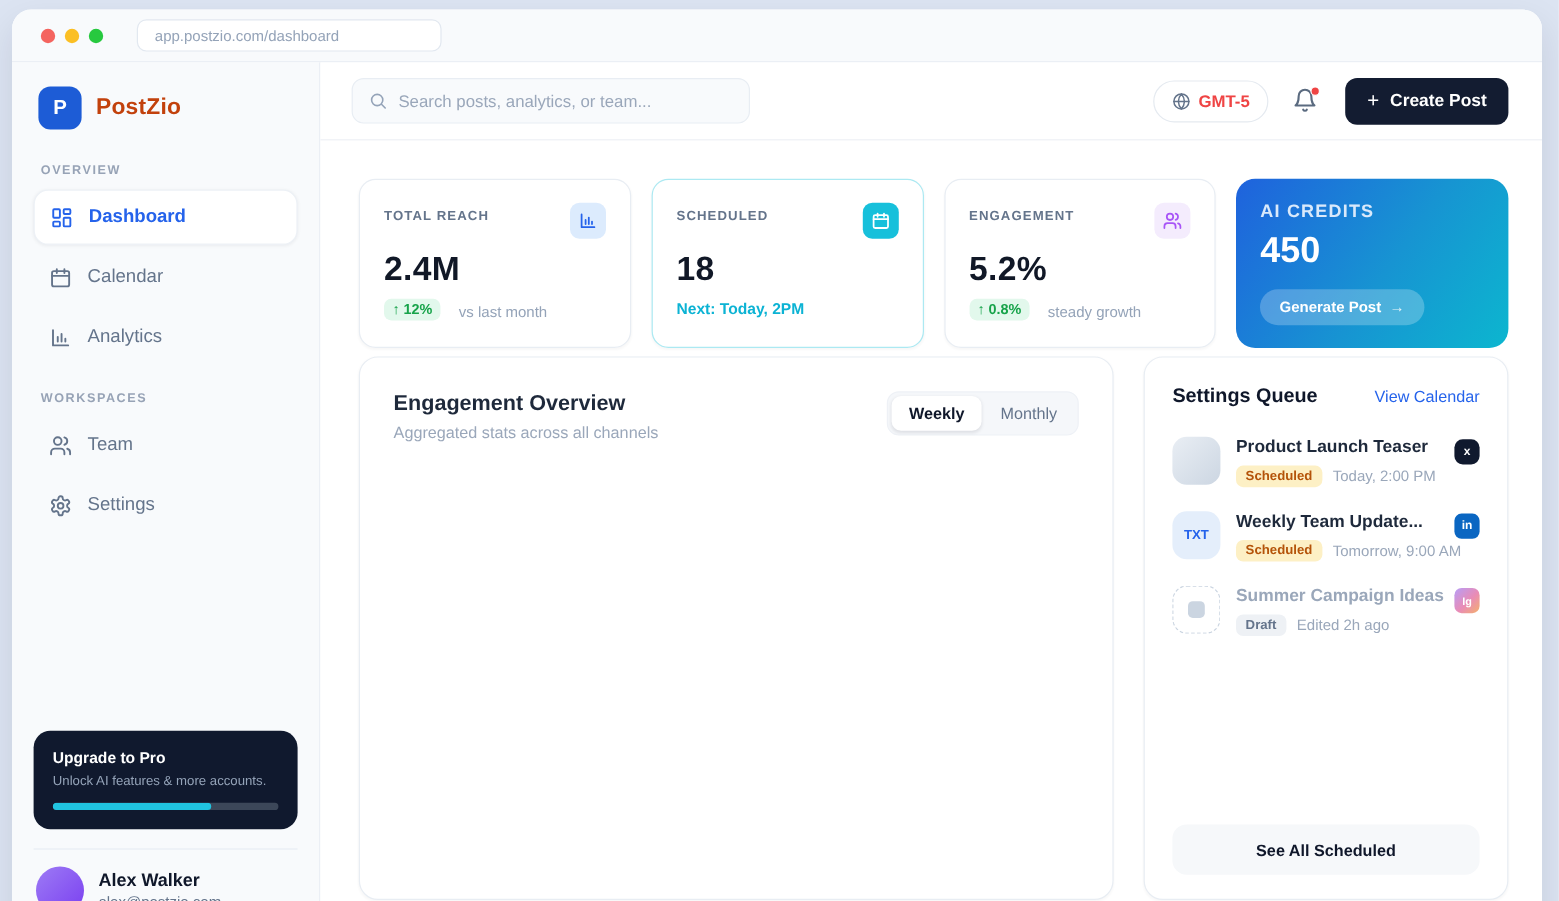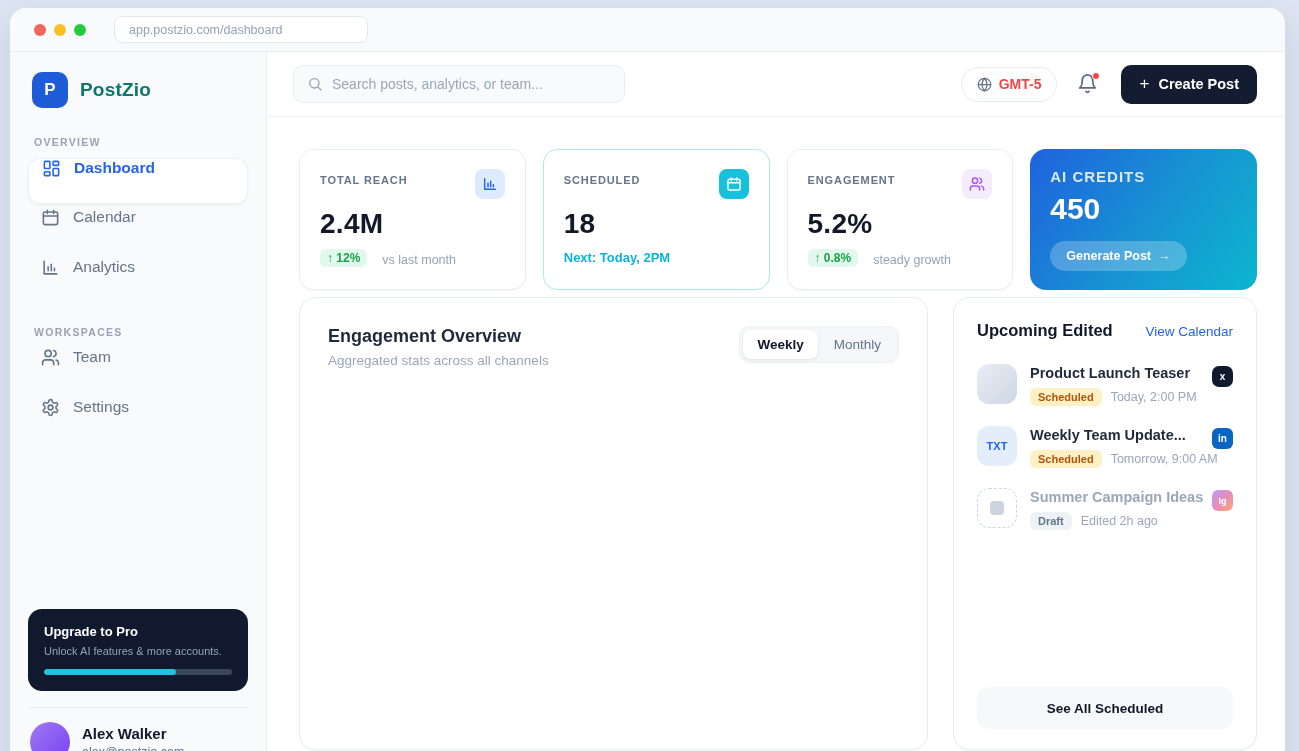--- a/index.html
+++ b/index.html
@@ -37,27 +37,27 @@
     width:257px; flex:0 0 257px; background:#f8fafc;
     border-right:1px solid #e8edf3;
     display:flex; flex-direction:column; padding:18px 18px 16px 18px;
   }
   .logo-row { display:flex; align-items:center; gap:12px; padding:2px 4px 10px 4px; }
   .logo-badge {
     width:36px; height:36px; border-radius:10px; background:#1d5cd6;
     color:#fff; font-size:17px; font-weight:bold;
     display:flex; align-items:center; justify-content:center;
   }
-  .logo-text { font-size:19px; font-weight:bold; color:#0f766e; letter-spacing:.2px; }
+  .logo-text { font-size:19px; font-weight:bold; color:#c2410c; letter-spacing:.2px; }
   .section-label {
     font-size:10.5px; font-weight:bold; color:#97a3b6; letter-spacing:1.3px;
     margin:18px 6px 10px 6px;
   }
   .nav-item {
-    display:flex; gap:13px; height:46px;
+    display:flex; align-items:center; gap:13px; height:46px;
     padding:0 13px; border-radius:12px; margin-bottom:4px;
     color:#64748b; font-size:15.5px; cursor:pointer;
   }
   .nav-item svg { width:19px; height:19px; flex:0 0 19px; }
   .nav-item.active {
     background:#ffffff; color:#2563eb; font-weight:bold;
     border:1px solid #edf1f6; box-shadow:0 1px 3px rgba(15,23,42,.06);
   }
   .sidebar-spacer { flex:1; }
   .upgrade-card {
@@ -405,21 +405,21 @@
               <div class="toggle-group">
                 <button class="toggle-btn active">Weekly</button>
                 <button class="toggle-btn">Monthly</button>
               </div>
             </div>
             <div class="chart-area"></div>
           </section>
 
           <section class="panel queue-panel">
             <div class="queue-head">
-              <div class="queue-title">Upcoming Edited</div>
+              <div class="queue-title">Settings Queue</div>
               <a class="queue-link">View Calendar</a>
             </div>
 
             <div class="queue-items">
               <div class="queue-item">
                 <div class="thumb img"></div>
                 <div class="q-body">
                   <div class="q-title">Product Launch Teaser</div>
                   <div class="q-meta">
                     <span class="q-badge scheduled">Scheduled</span>

